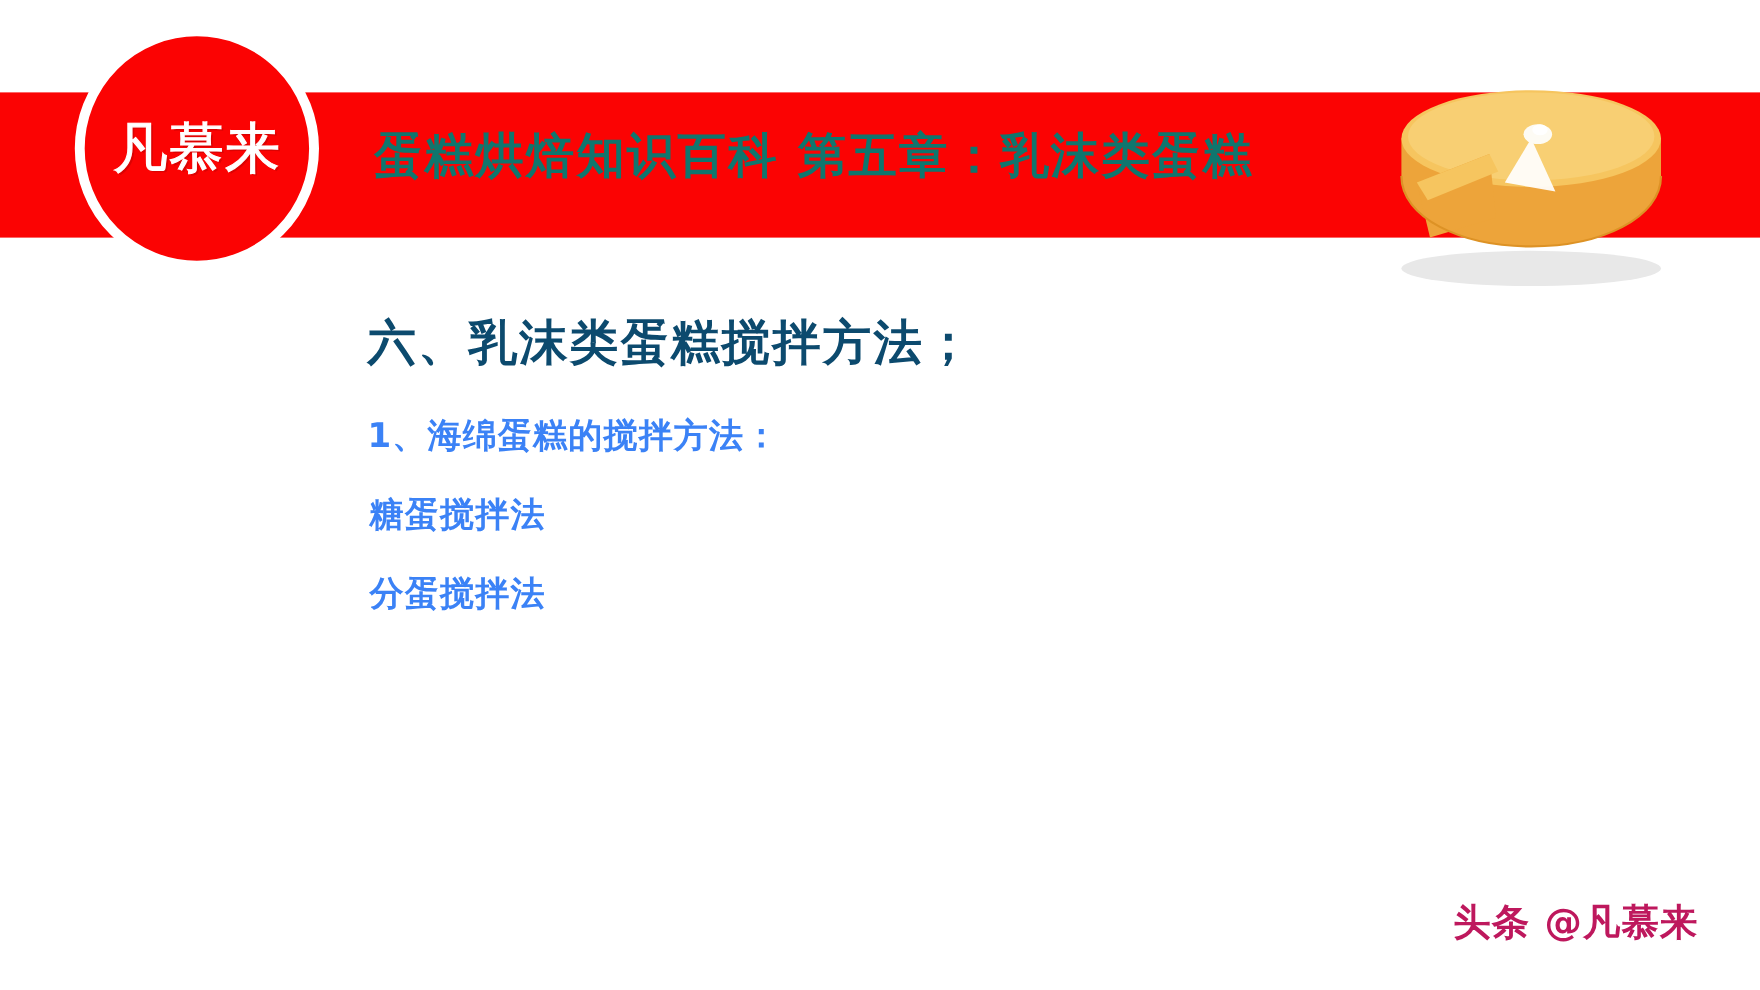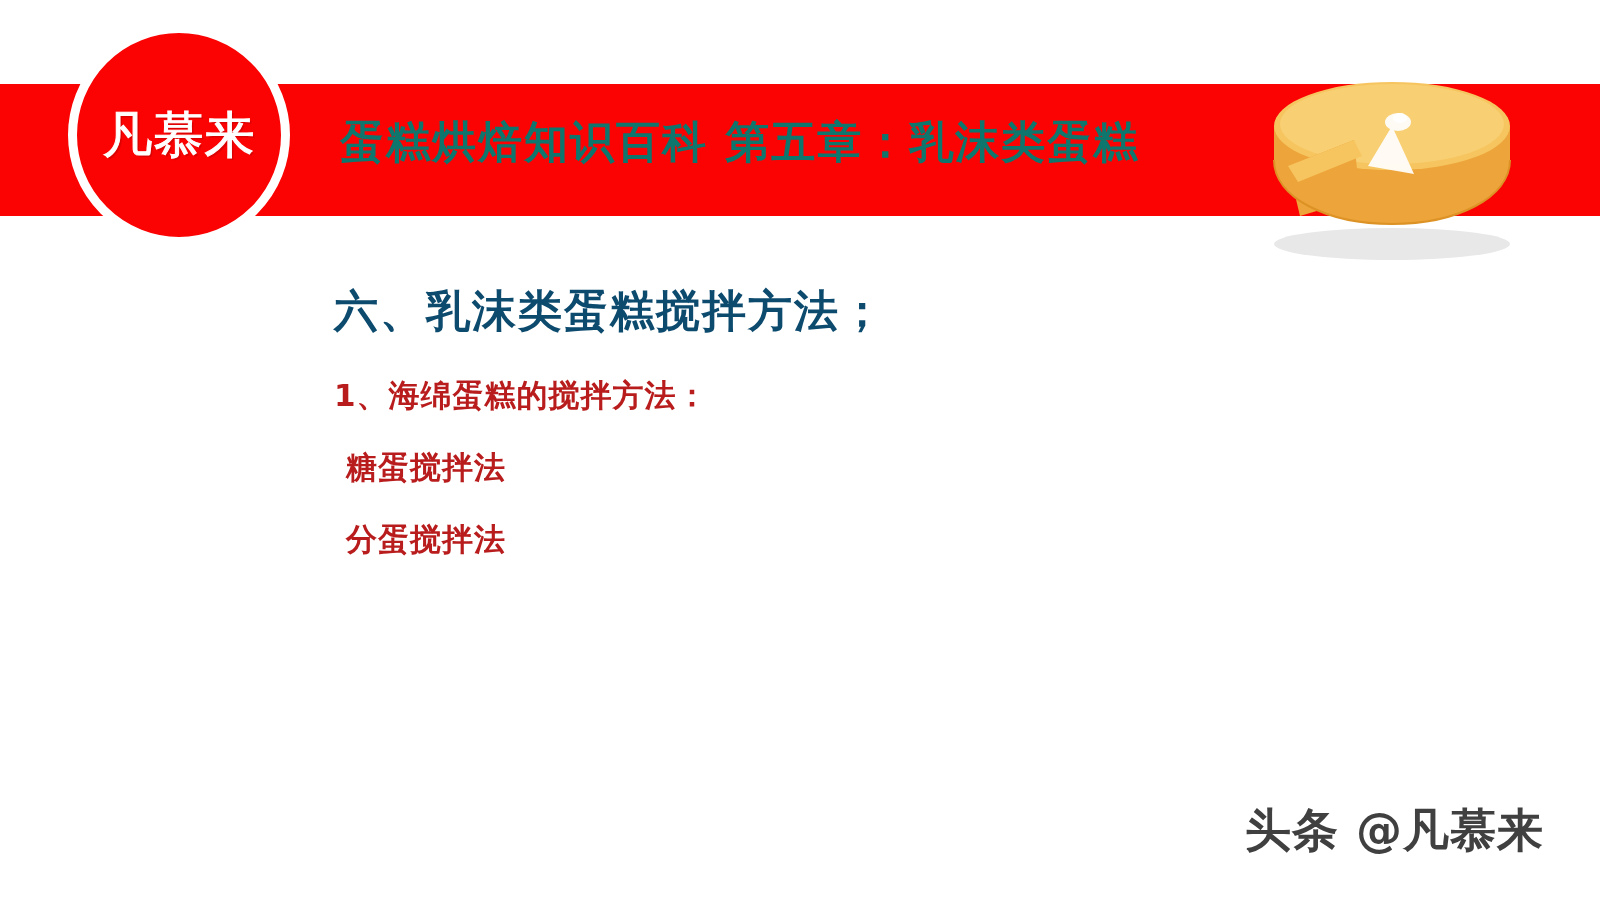--- a/index.html
+++ b/index.html
@@ -86,36 +86,36 @@
     font-size: 44px;
     font-weight: bold;
     color: #0c4a6e;
     letter-spacing: 2px;
     margin: 0 0 34px 0;
     font-family: "DejaVu Sans", "Liberation Sans", sans-serif;
   }
   .line {
     font-size: 31px;
     font-weight: bold;
-    color: #b91c1c;
+    color: #3b82f6;
     letter-spacing: 1px;
     margin: 0 0 30px 0;
     font-family: "DejaVu Sans", "Liberation Sans", sans-serif;
   }
   .line.sub {
-    margin-left: 12px;
+    margin-left: 2px;
   }
 
   
   .watermark {
     position: absolute;
     right: 56px;
     bottom: 38px;
-    font-size: 46px;
-    color: #404040;
+    font-size: 34px;
+    color: #be185d;
     font-weight: bold;
     letter-spacing: 1px;
     font-family: "DejaVu Sans", "Liberation Sans", sans-serif;
   }
 </style>
 </head>
 <body>
 
 <div class="header-band"></div>
 

